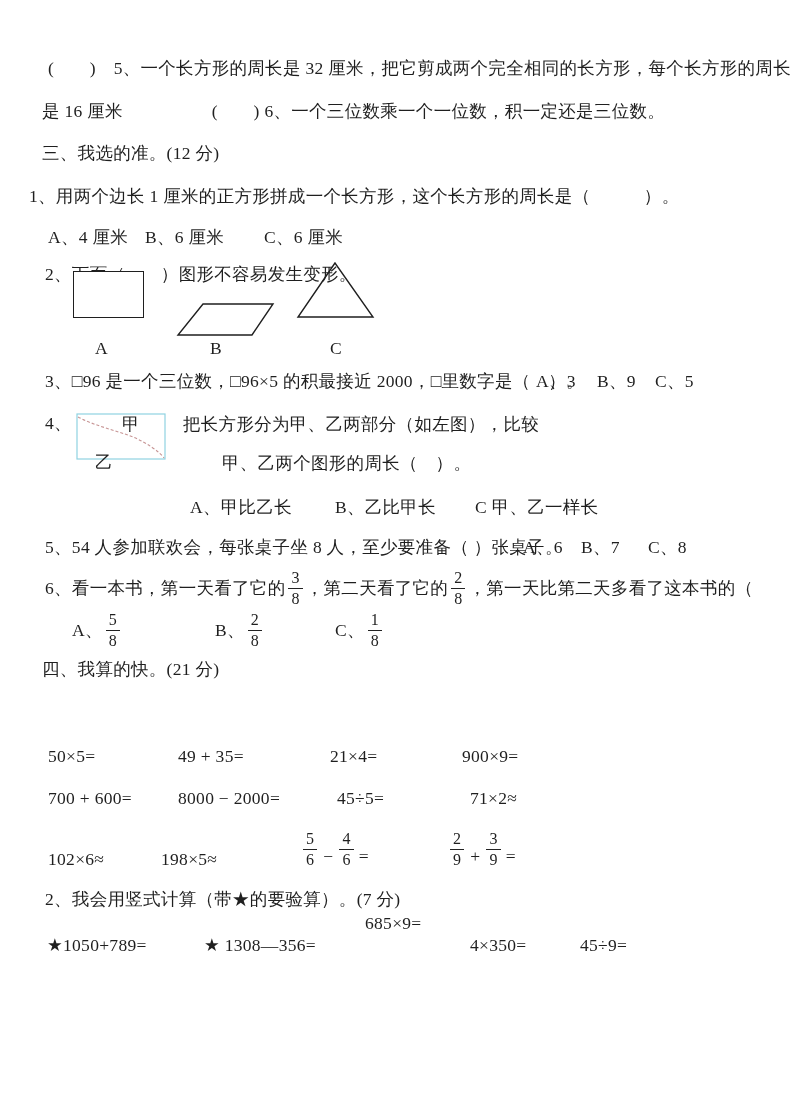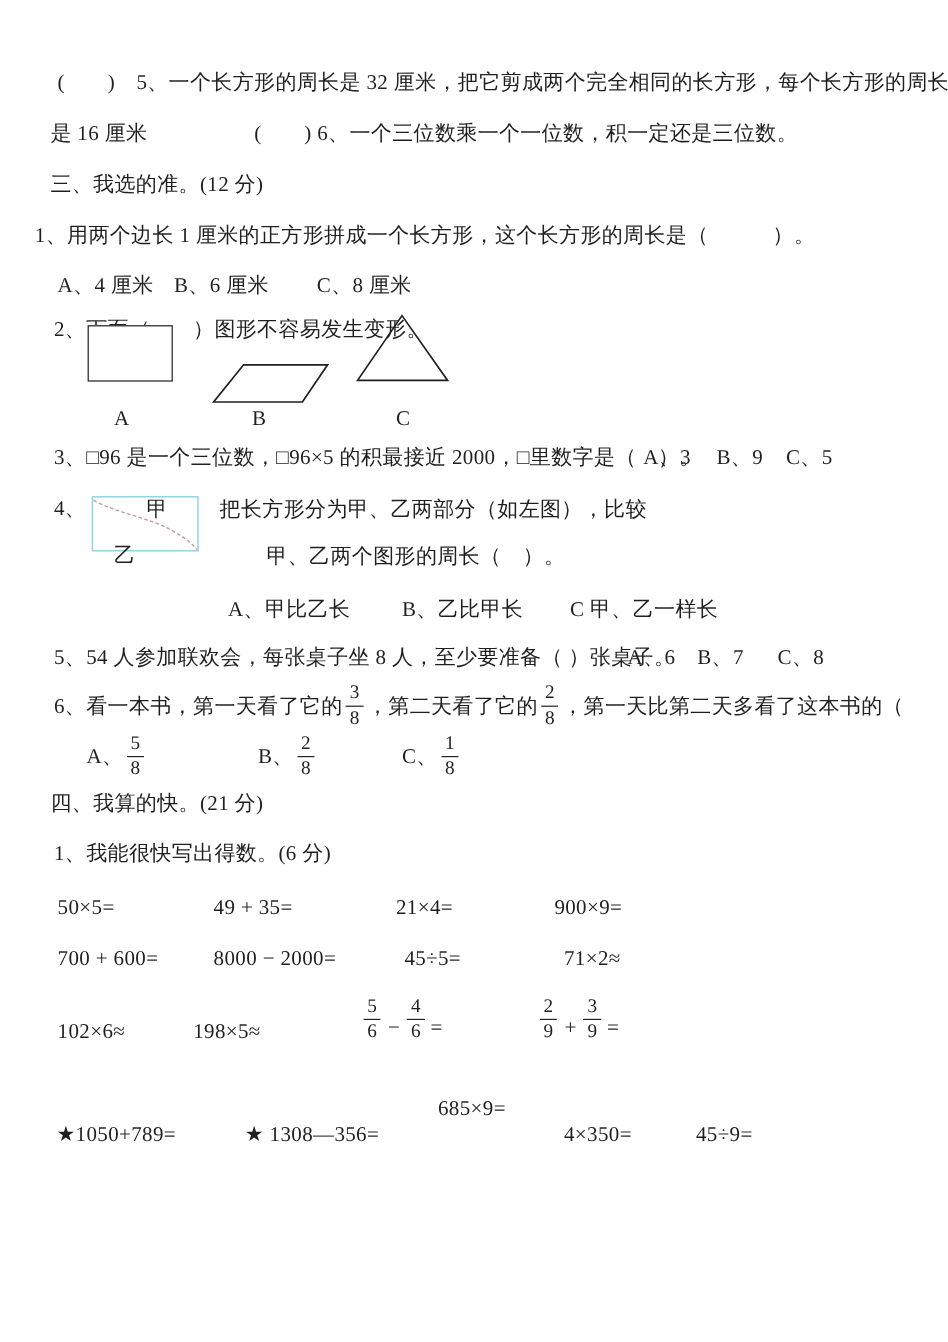--- a/index.html
+++ b/index.html
@@ -25,21 +25,21 @@
 <div class="page">
 
   <div class="ln" style="left:48px;top:57px">(　　)　5、一个长方形的周长是 32 厘米，把它剪成两个完全相同的长方形，每个长方形的周长都</div>
   <div class="ln" style="left:42px;top:100px">是 16 厘米　　　　　(　　) 6、一个三位数乘一个一位数，积一定还是三位数。</div>
 
   <div class="ln" style="left:42px;top:142px">三、我选的准。(12 分)</div>
 
   <div class="ln" style="left:29px;top:185px">1、用两个边长 1 厘米的正方形拼成一个长方形，这个长方形的周长是（　　　）。</div>
   <div class="ln" style="left:48px;top:226px">A、4 厘米</div>
   <div class="ln" style="left:145px;top:226px">B、6 厘米</div>
-  <div class="ln" style="left:264px;top:226px">C、8 厘米</div>
+  <div class="ln" style="left:264px;top:226px">C、6 厘米</div>
 
   <div class="ln" style="left:45px;top:263px">2、下面（　　）图形不容易发生变形。</div>
   <div class="q2rect" style="left:73px;top:271px;width:69px;height:45px"></div>
   <svg class="absvg" style="left:170px;top:258px" width="212" height="85" viewBox="0 0 212 85">
     <polygon points="8,77 82,77 103,46 33,46" fill="none" stroke-width="1.4" stroke="#1f1f1f"></polygon>
     <polygon points="165,5 128,59 203,59" fill="none" stroke-width="1.4" stroke="#1f1f1f"></polygon>
   </svg>
   <div class="ln" style="left:95px;top:337px">A</div>
   <div class="ln" style="left:210px;top:337px">B</div>
   <div class="ln" style="left:330px;top:337px">C</div>
@@ -96,21 +96,20 @@
   </div>
   <div class="ln flexc" style="left:335px;top:608px;height:44px">
     <span>C、</span>
     <span class="frac">
         <span class="fn">1</span>
         <span class="fd">8</span>
       </span>
   </div>
 
   <div class="ln" style="left:42px;top:658px">四、我算的快。(21 分)</div>
-  <div class="ln" style="left:45px;top:700px">1、我能很快写出得数。(6 分)</div>
 
   <div class="ln" style="left:48px;top:745px">50×5=</div>
   <div class="ln" style="left:178px;top:745px">49 + 35=</div>
   <div class="ln" style="left:330px;top:745px">21×4=</div>
   <div class="ln" style="left:462px;top:745px">900×9=</div>
 
   <div class="ln" style="left:48px;top:787px">700 + 600=</div>
   <div class="ln" style="left:178px;top:787px">8000 − 2000=</div>
   <div class="ln" style="left:337px;top:787px">45÷5=</div>
   <div class="ln" style="left:470px;top:787px">71×2≈</div>
@@ -136,20 +135,21 @@
         <span class="fd">9</span>
       </span>
     <span class="opb">+</span>
     <span class="frac">
         <span class="fn">3</span>
         <span class="fd">9</span>
       </span>
     <span class="eqb">=</span>
   </div>
 
+  <div class="ln" style="left:45px;top:888px">2、我会用竖式计算（带★的要验算）。(7 分)</div>
 
   <div class="ln" style="left:47px;top:934px">★1050+789=</div>
   <div class="ln" style="left:204px;top:934px">★ 1308—356=</div>
   <div class="ln" style="left:365px;top:912px">685×9=</div>
   <div class="ln" style="left:470px;top:934px">4×350=</div>
   <div class="ln" style="left:580px;top:934px">45÷9=</div>
 
 
 </div>
 

